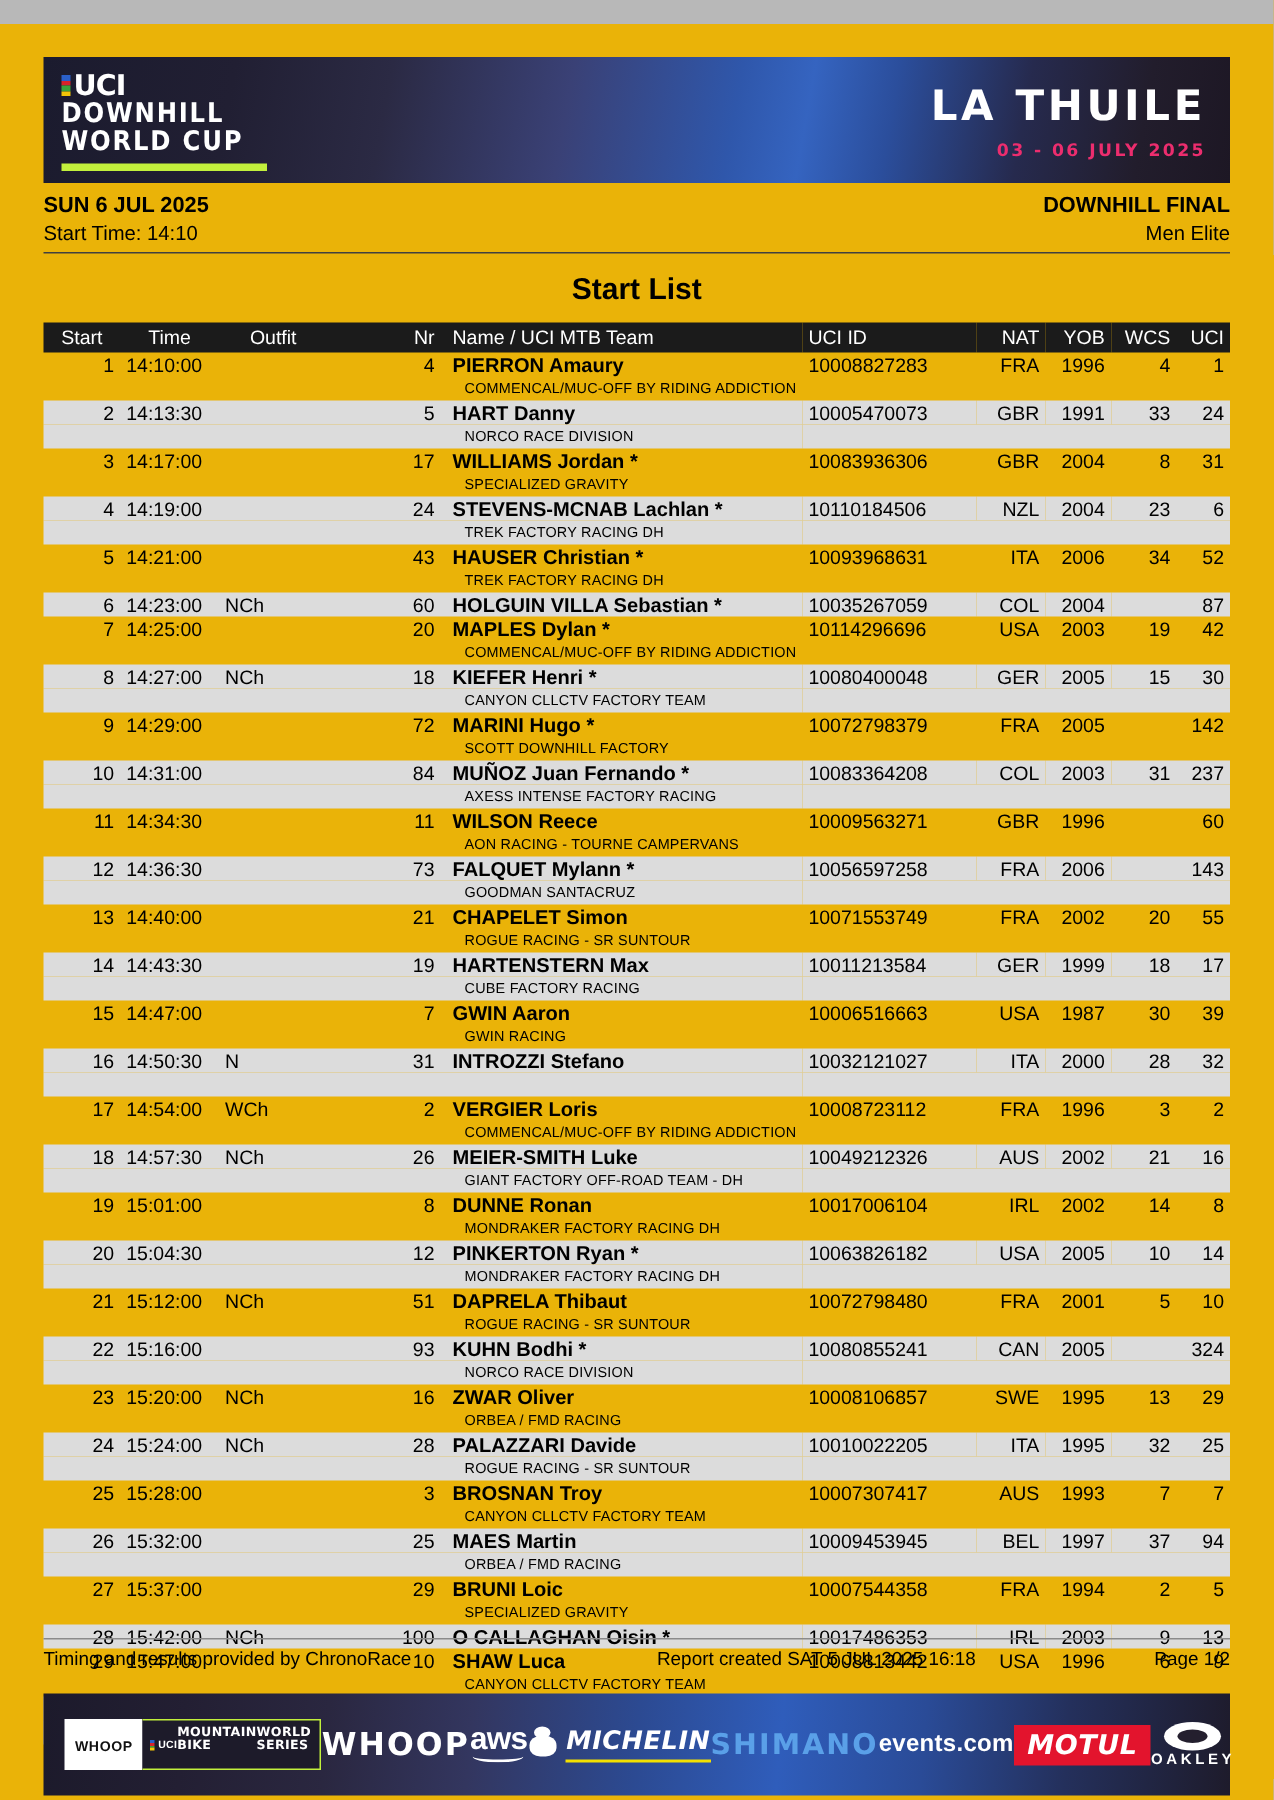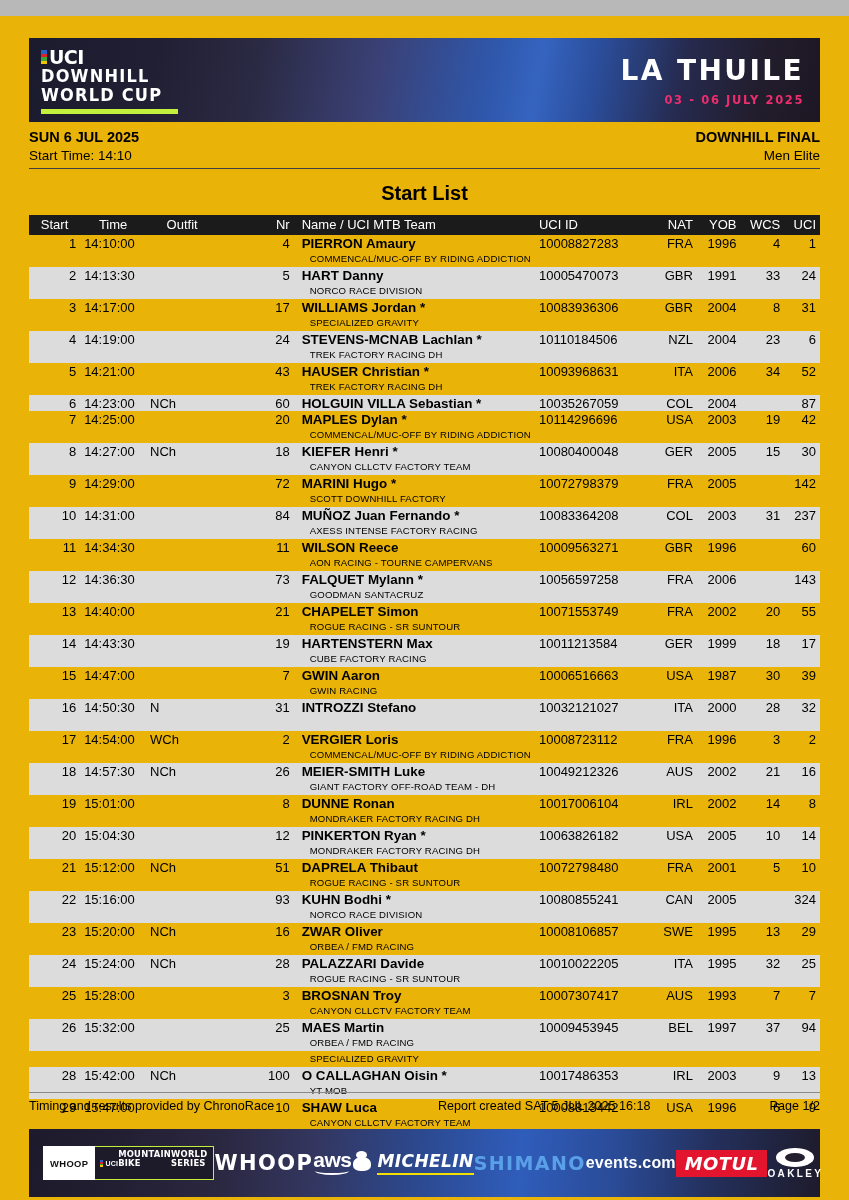--- a/index.html
+++ b/index.html
@@ -760,41 +760,48 @@
           <td class="c-nat numcell">BEL</td>
           <td class="c-yob numcell">1997</td>
           <td class="c-wcs numcell">37</td>
           <td class="c-uci numcell">94</td>
         </tr>
         <tr class="team zebra">
           <td colspan="4"></td>
           <td class="c-name"><span class="team-name">ORBEA / FMD RACING</span></td>
           <td colspan="5"></td>
         </tr>
+        <tr class="rider">
+          <td class="c-start numcell">27</td>
+          <td class="c-time numcell">15:37:00</td>
+          <td class="c-outfit numcell"></td>
+          <td class="c-nr nrcell">29</td>
+          <td class="c-name nameCell"><span class="rider-name">BRUNI Loic</span></td>
+          <td class="c-uciid numcell">10007544358</td>
+          <td class="c-nat numcell">FRA</td>
+          <td class="c-yob numcell">1994</td>
+          <td class="c-wcs numcell">2</td>
+          <td class="c-uci numcell">5</td>
+        </tr>
         <tr class="team">
           <td colspan="4"></td>
           <td class="c-name"><span class="team-name">SPECIALIZED GRAVITY</span></td>
           <td colspan="5"></td>
         </tr>
         <tr class="rider zebra">
           <td class="c-start numcell">28</td>
           <td class="c-time numcell">15:42:00</td>
           <td class="c-outfit numcell">NCh</td>
           <td class="c-nr nrcell">100</td>
           <td class="c-name nameCell"><span class="rider-name">O CALLAGHAN Oisin *</span></td>
           <td class="c-uciid numcell">10017486353</td>
           <td class="c-nat numcell">IRL</td>
           <td class="c-yob numcell">2003</td>
           <td class="c-wcs numcell">9</td>
           <td class="c-uci numcell">13</td>
-        </tr>
-        <tr class="team zebra">
-          <td colspan="4"></td>
-          <td class="c-name"><span class="team-name">YT MOB</span></td>
-          <td colspan="5"></td>
         </tr>
         <tr class="rider">
           <td class="c-start numcell">29</td>
           <td class="c-time numcell">15:47:00</td>
           <td class="c-outfit numcell"></td>
           <td class="c-nr nrcell">10</td>
           <td class="c-name nameCell"><span class="rider-name">SHAW Luca</span></td>
           <td class="c-uciid numcell">10008813442</td>
           <td class="c-nat numcell">USA</td>
           <td class="c-yob numcell">1996</td>

